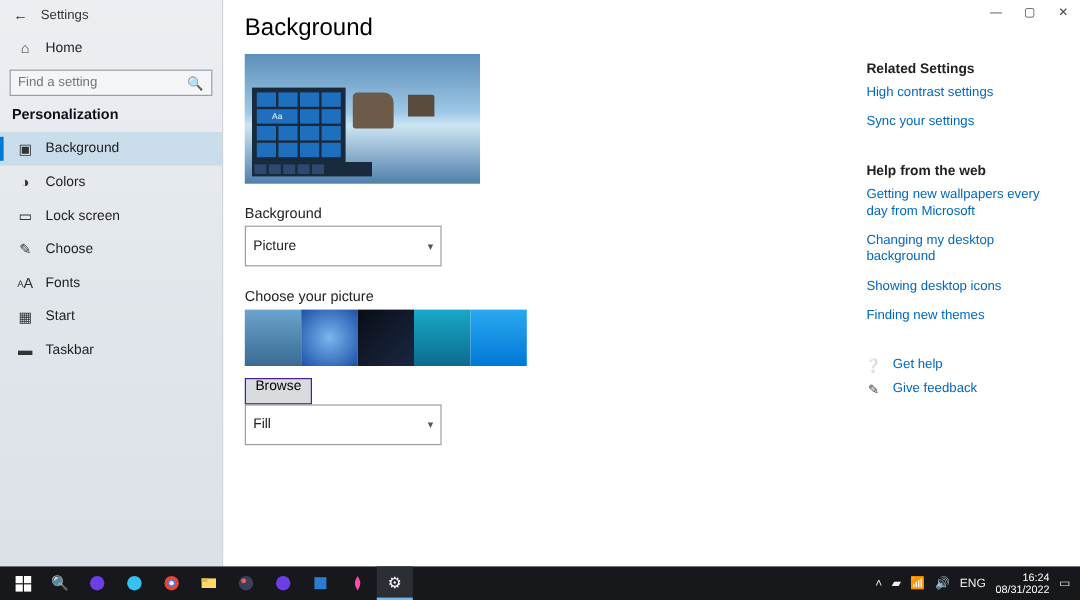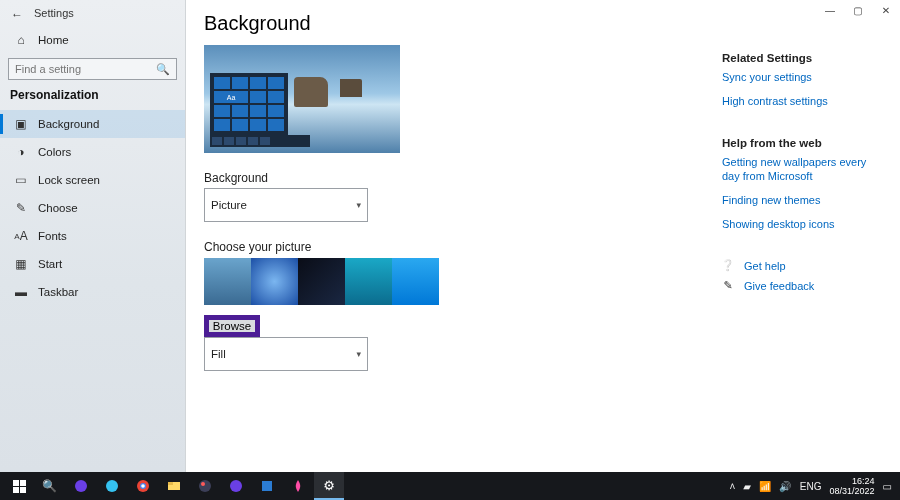--- a/index.html
+++ b/index.html
@@ -35,21 +35,21 @@
   .field-label { font-size: 12px; margin-top: 18px; margin-bottom: 3px; color: #222; }
   .select { width: 164px; height: 22px; border: 1px solid #9a9fa5; display: flex; align-items: center; justify-content: space-between; padding: 16px 6px; font-size: 11.5px; color: #222; }
   .select .chev { font-size: 9px; color: #555; }
   .thumbs { display: flex; gap: 0; margin-top: 4px; }
   .thumb { width: 47px; height: 47px; background: #0a6cbf; }
   .thumb.t1 { background: linear-gradient(#6aa4cc,#3a6a92); }
   .thumb.t2 { background: radial-gradient(circle at 50% 50%,#7bb6f0,#1b4fa6); }
   .thumb.t3 { background: linear-gradient(135deg,#0a0d17,#1a2742); }
   .thumb.t4 { background: linear-gradient(#1aa8c6,#0b6c8e); }
   .thumb.t5 { background: linear-gradient(#2aa8f0,#0078d7); }
-  .browse-btn { margin-top: 10px; width: 56px; height: 22px; background: #d9dcdf; border: 5px solid #4c1d95; font-size: 11.5px; display: flex; justify-content: center; }
+  .browse-btn { margin-top: 10px; width: 56px; height: 22px; background: #d9dcdf; border: 1px solid #4c1d95; font-size: 11.5px; display: flex; justify-content: center; }
   .rightcol h3 { font-size: 11.5px; font-weight: 700; margin-bottom: 6px; color: #222; }
   .rightcol a { display: block; color: #0067c0; font-size: 11px; margin-bottom: 10px; cursor: default; line-height: 1.3; }
   .rightcol .section-gap { height: 18px; }
   .rightcol .iconrow { display:flex; align-items:center; gap:10px; margin-bottom:8px; }
   .rightcol .iconrow .ic { width:12px; height:12px; font-size:11px; color:#333; display:flex; align-items:center; justify-content:center; }
   .rightcol .iconrow span { color:#0067c0; font-size:11px; }
   
   .taskbar { position: absolute; left:0; right:0; bottom:0; height:28px; background:#16181c; display:flex; align-items:center; padding:0 4px; }
   .taskbar .left { display:flex; align-items:center; gap:1px; }
   .taskbar .tb-item { width:30px; height:28px; display:flex; align-items:center; justify-content:center; font-size:12px; color:#fff; }
@@ -170,27 +170,28 @@
       </div>
 
       <div class="select">
         <span>Fill</span>
         <span class="chev">▾</span>
       </div>
     </div>
 
     <div class="rightcol">
       <h3>Related Settings</h3>
+      <a>High contrast settings</a>
       <a>Sync your settings</a>
-      <a>High contrast settings</a>
       <div class="section-gap"></div>
       <h3>Help from the web</h3>
       <a>Getting new wallpapers every day from Microsoft</a>
+      <a>Changing my desktop background</a>
+      <a>Showing desktop icons</a>
       <a>Finding new themes</a>
-      <a>Showing desktop icons</a>
       <div class="section-gap"></div>
       <div class="iconrow">
         <div class="ic">❔</div>
         <span>Get help</span>
       </div>
       <div class="iconrow">
         <div class="ic">✎</div>
         <span>Give feedback</span>
       </div>
     </div>

